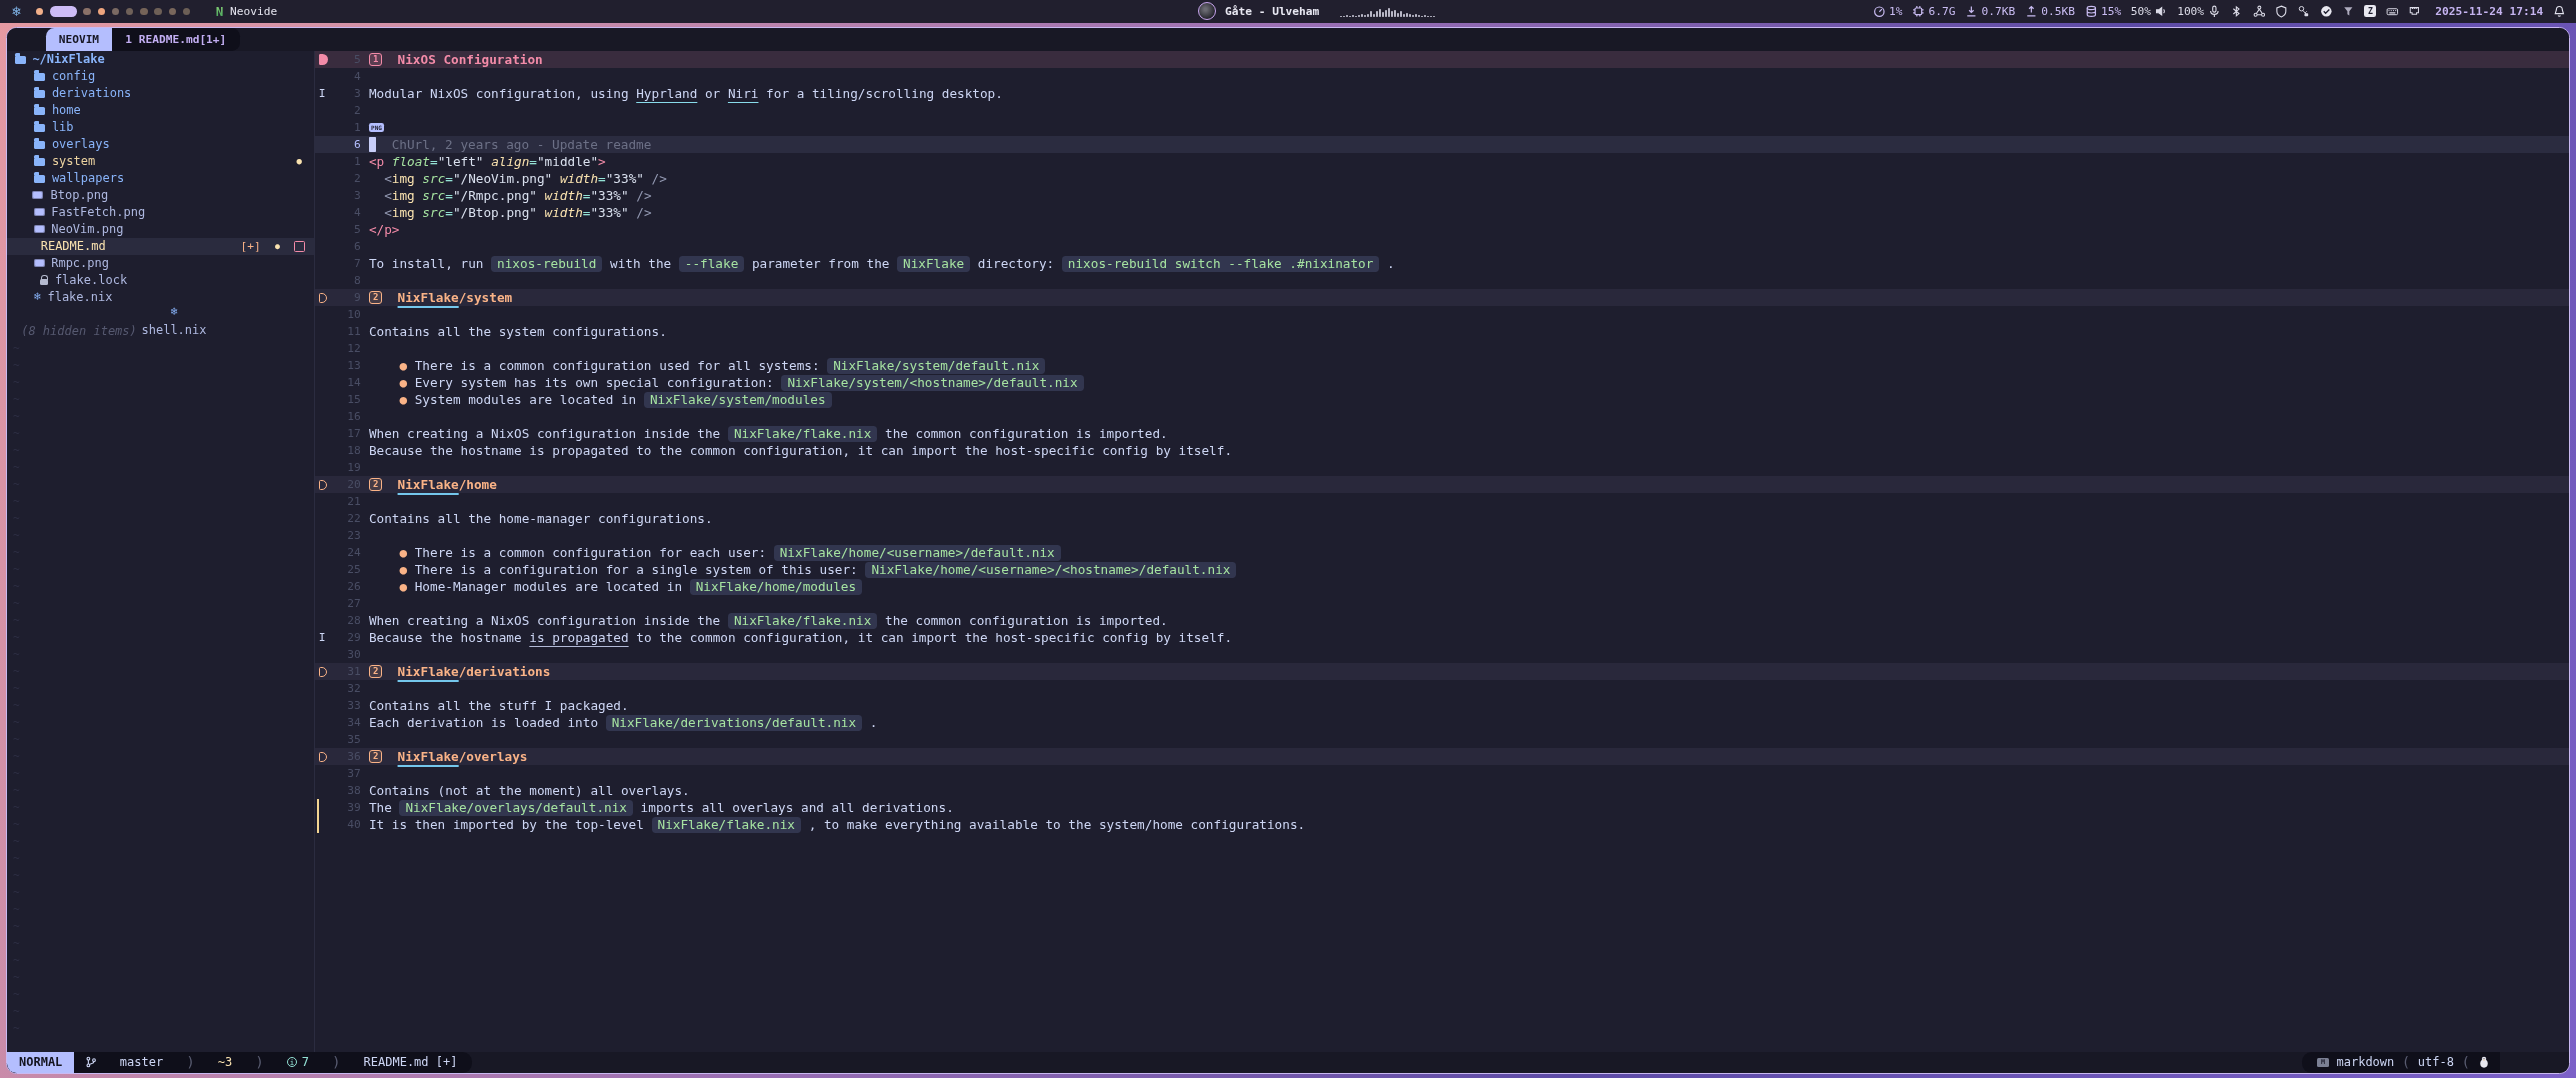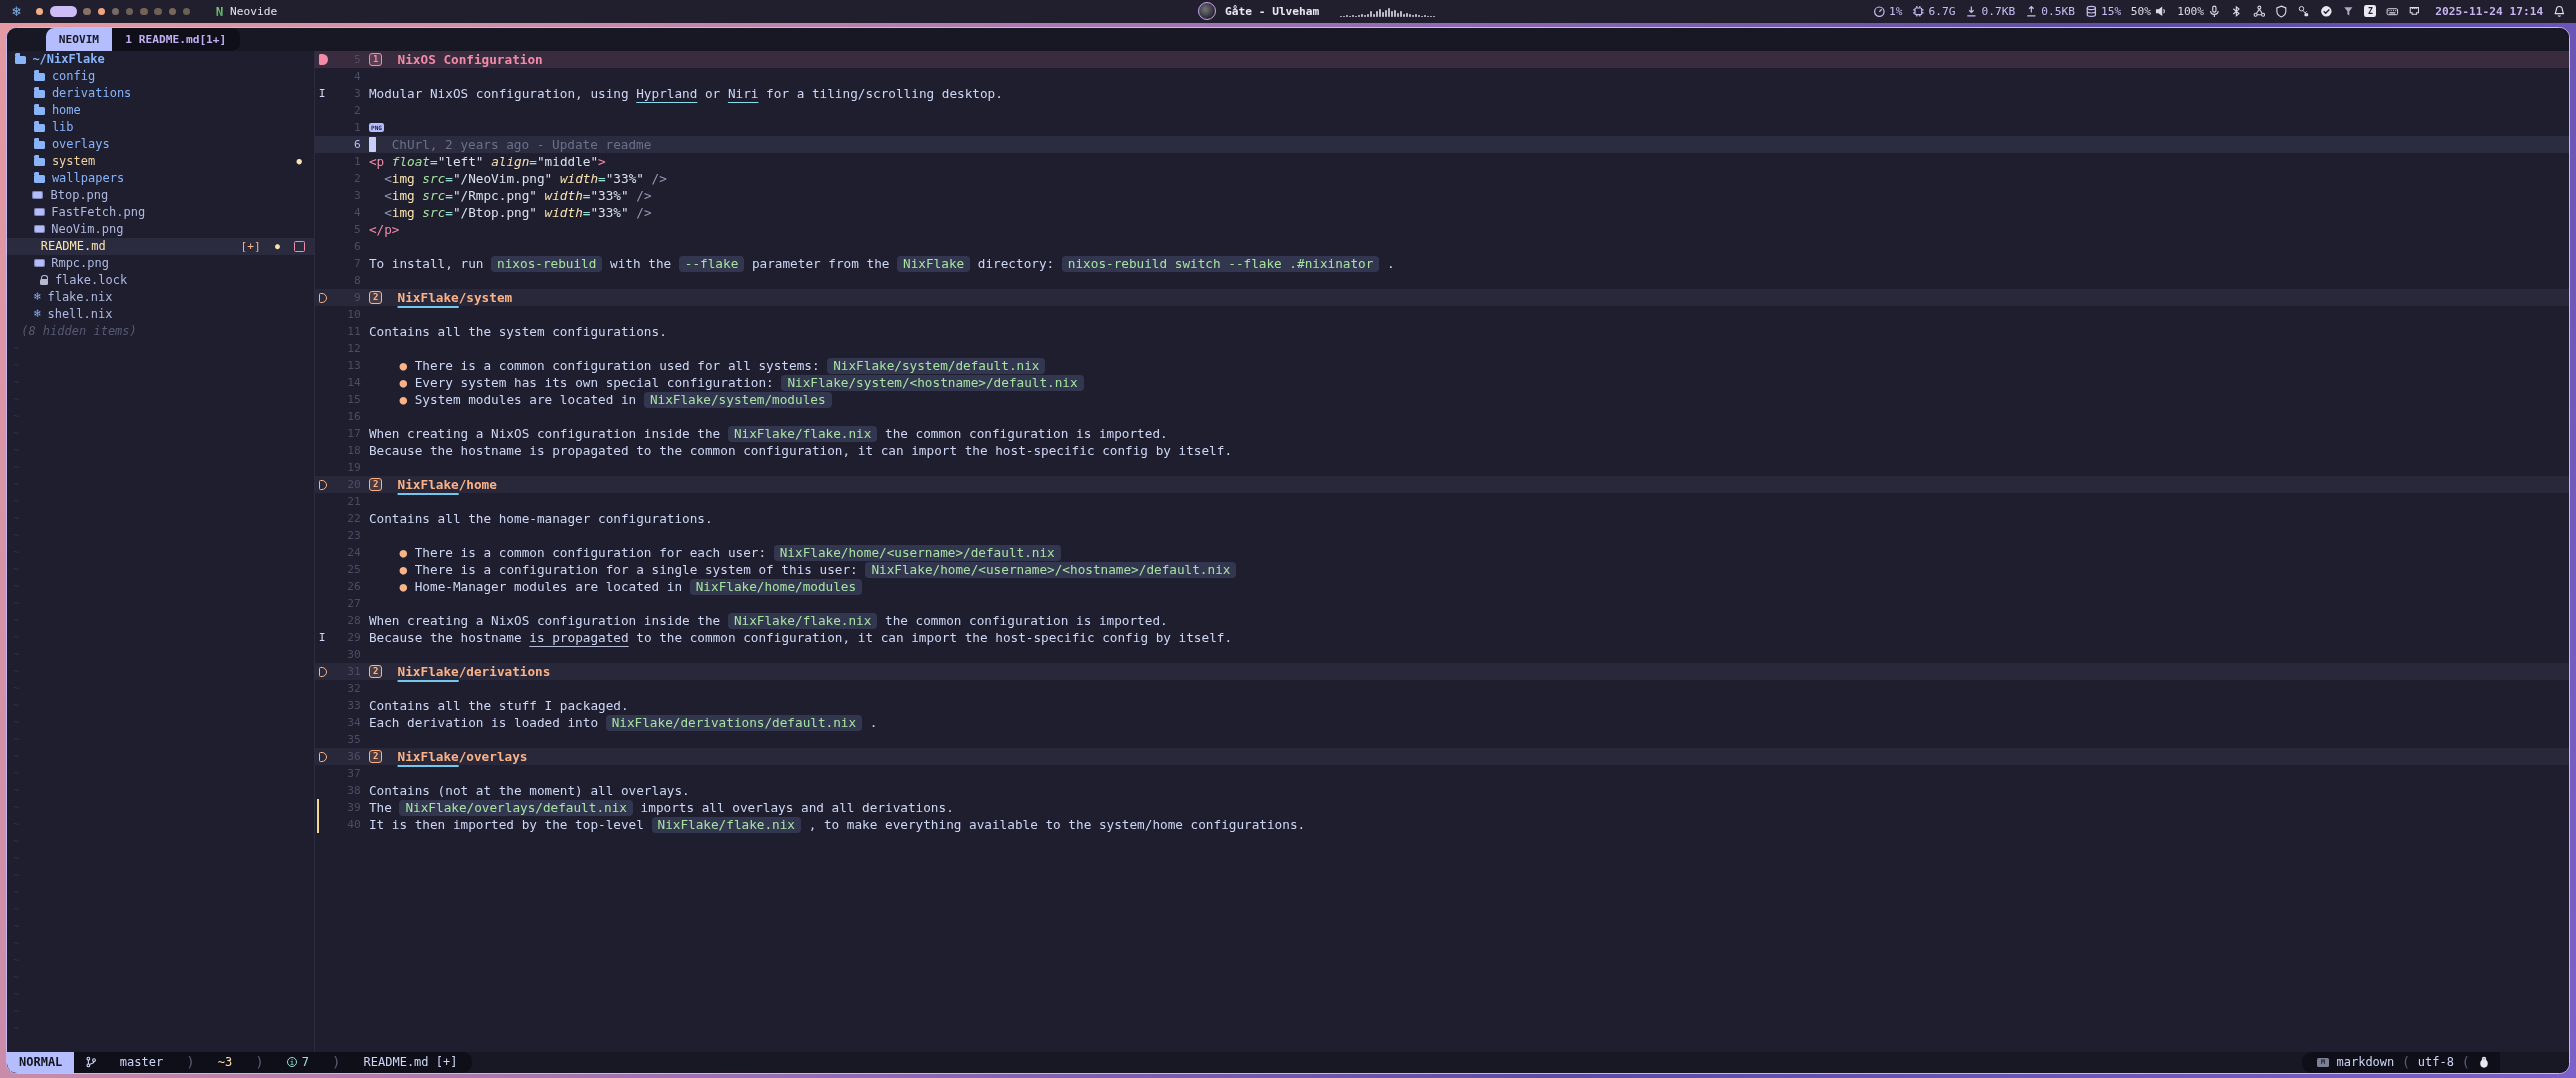--- a/index.html
+++ b/index.html
@@ -322,21 +322,21 @@
         <span class="t-file">Rmpc.png</span>
       </div>
       <div class="titem" style="padding-left: 33px;">
         <span class="ic-lock"></span>
         <span class="t-file">flake.lock</span>
       </div>
       <div class="titem" style="padding-left: 27px;">
         <span class="ic-nix"></span>
         <span class="t-file">flake.nix</span>
       </div>
-      <div class="titem" style="padding-left: 27px;">
+      <div class="titem" style="padding-left: 27px; flex-direction: column;">
         <span class="ic-nix"></span>
         <span class="t-file">shell.nix</span>
       </div>
       <div class="titem" style="padding-left: 7.5px;">
         <span class="ic-none"></span>
         <span class="t-hidden">(8 hidden items)</span>
       </div>
       <div class="tilde">~</div>
       <div class="tilde">~</div>
       <div class="tilde">~</div>

